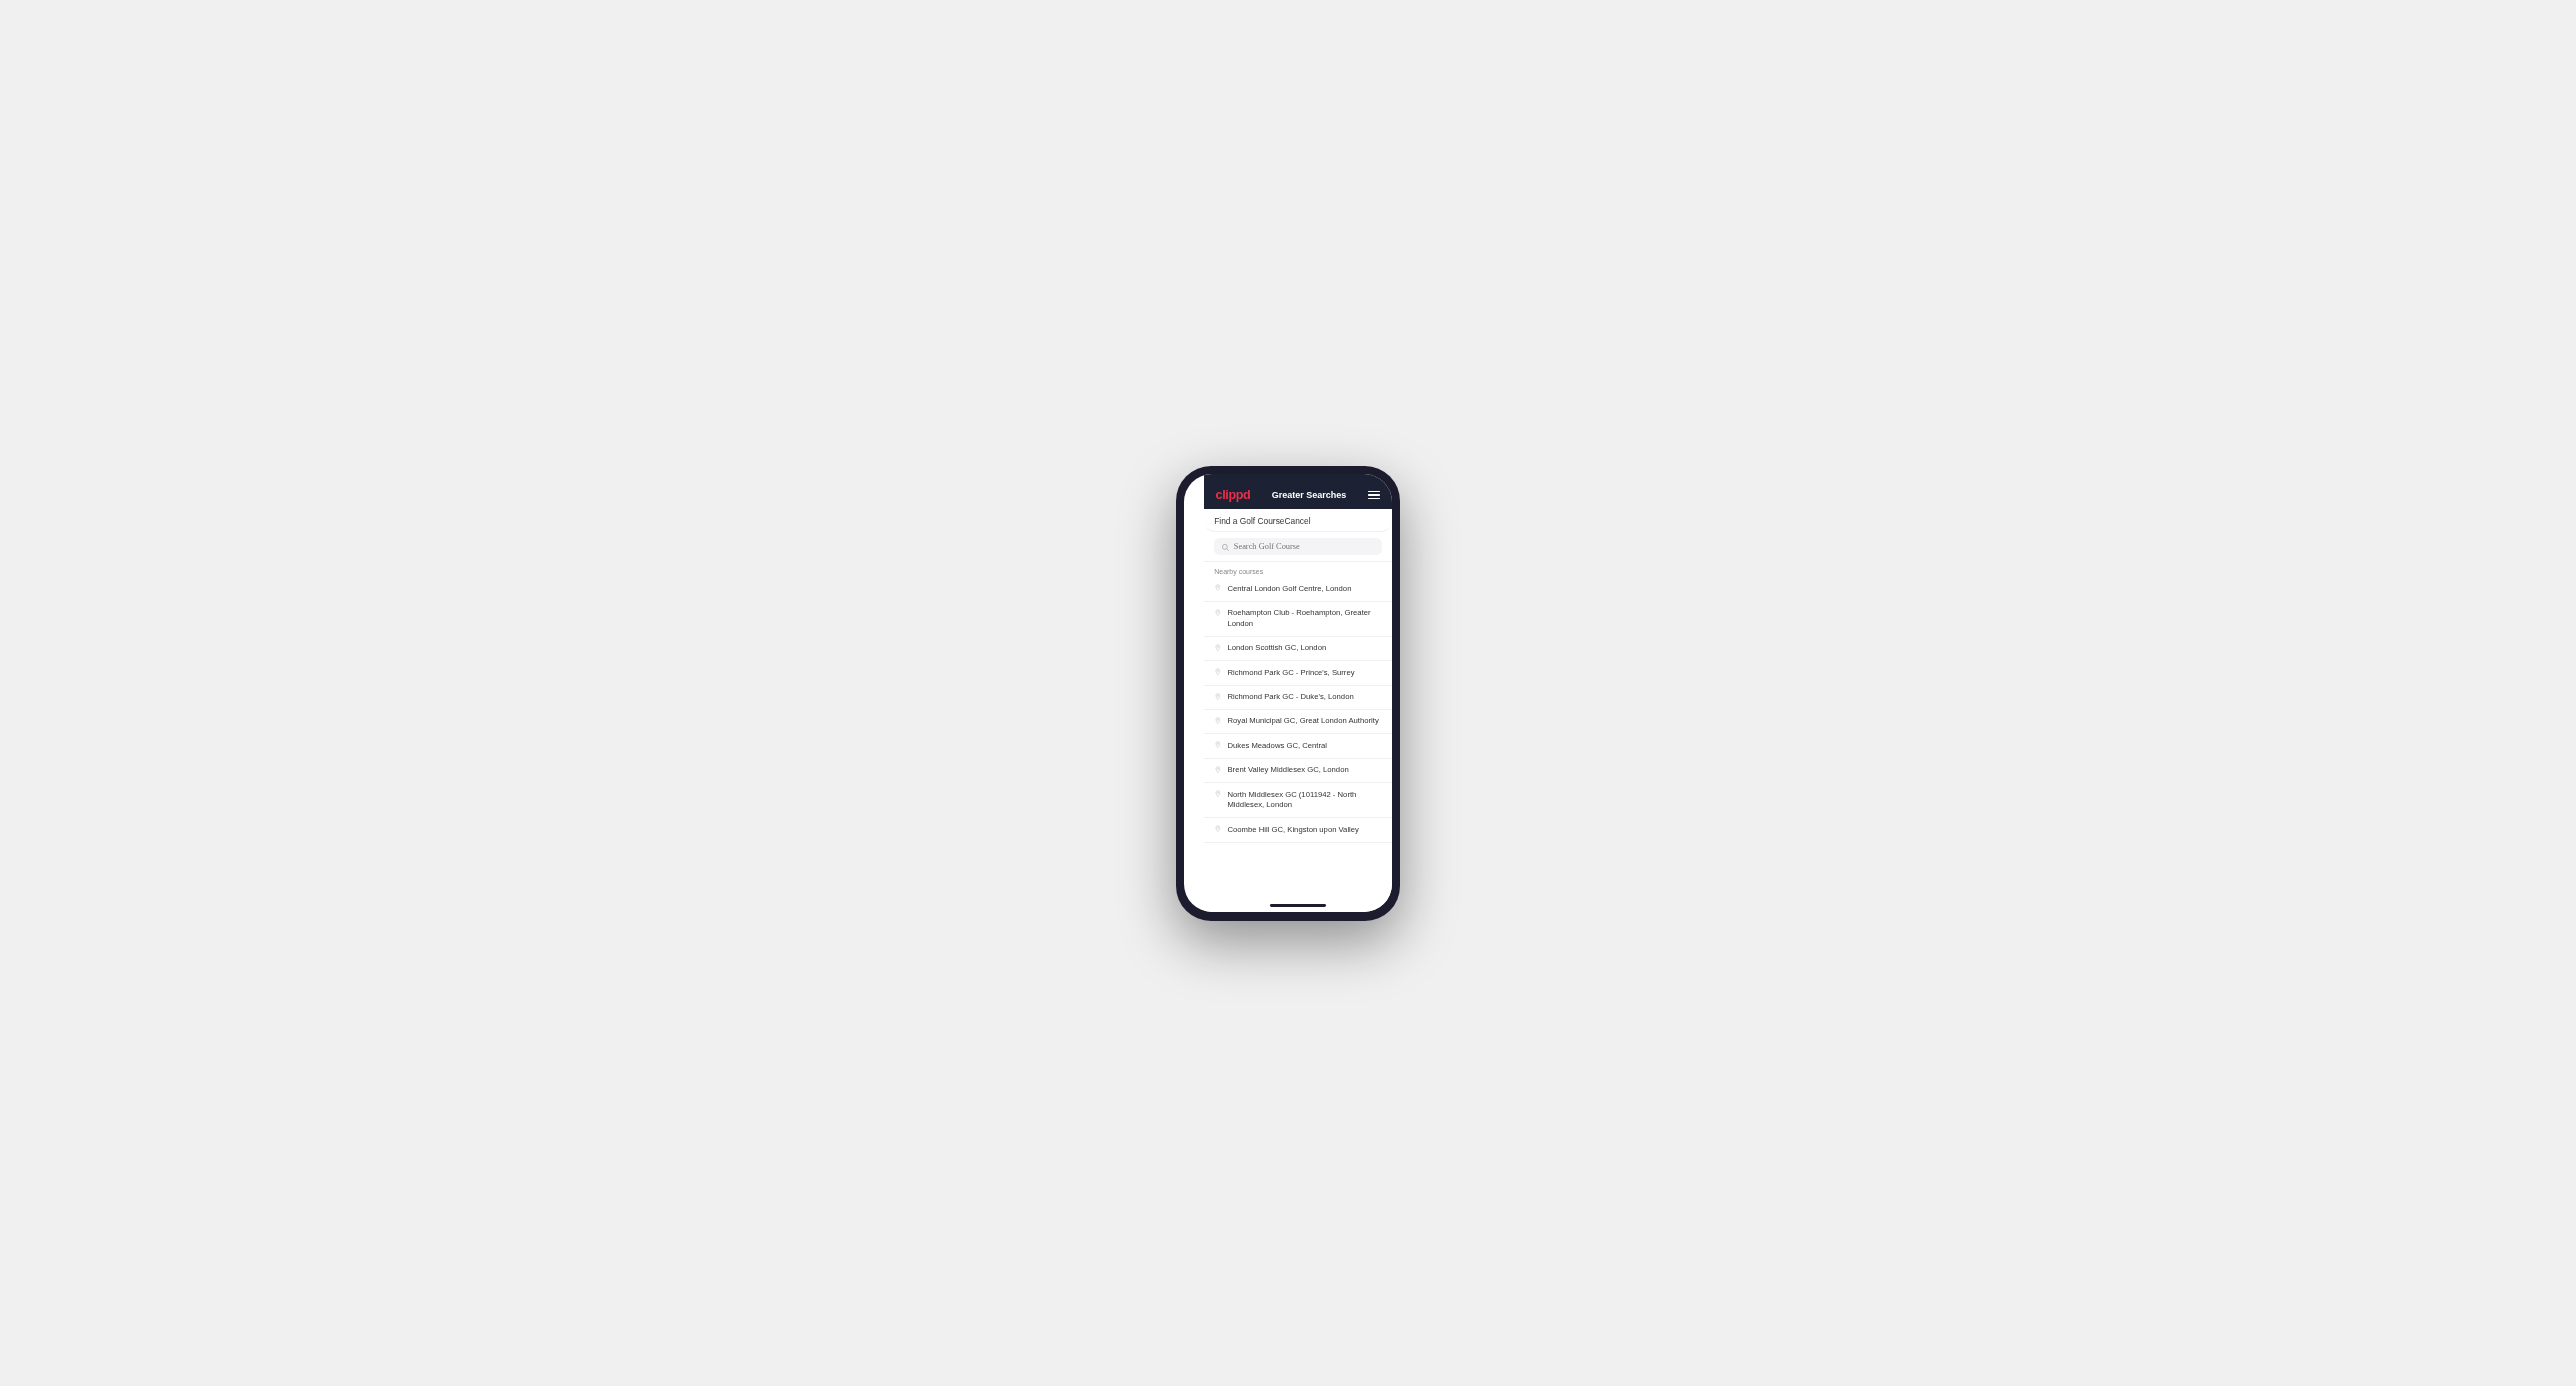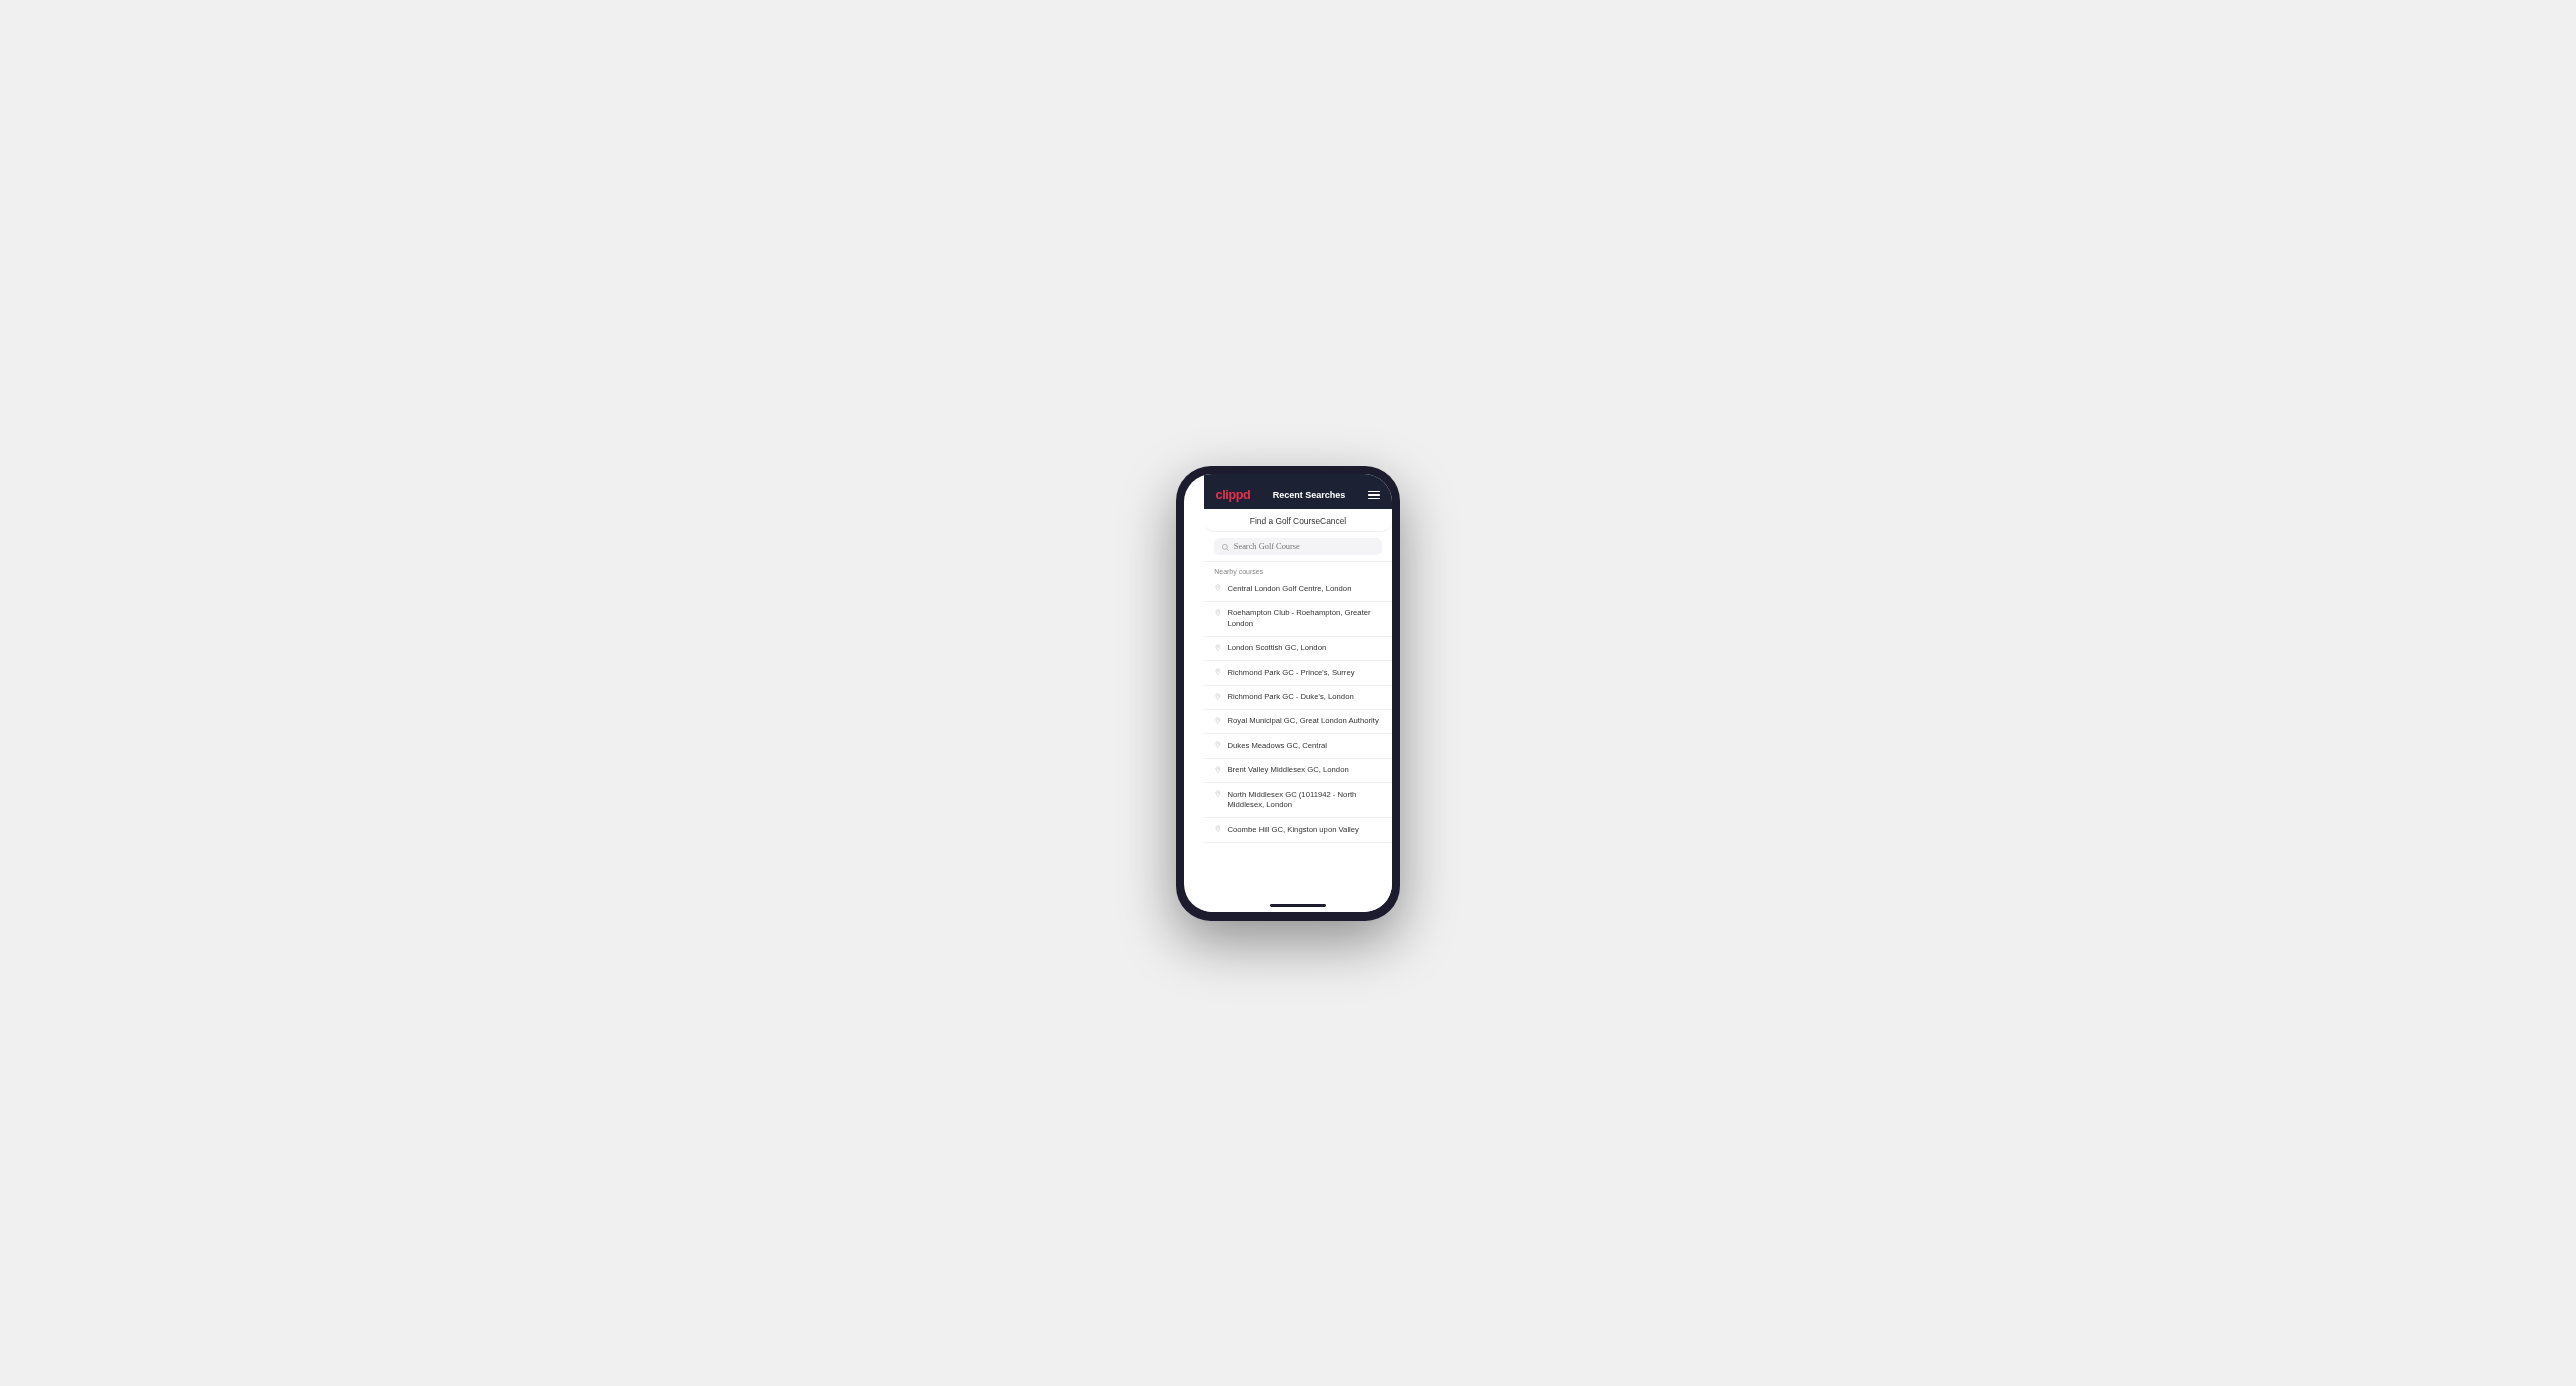--- a/index.html
+++ b/index.html
@@ -72,21 +72,21 @@
       flex: 1;
       background: #ffffff;
       overflow-y: auto;
       display: flex;
       flex-direction: column;
     }
     
     .find-header {
       display: flex;
       align-items: center;
-      justify-content: center;
+      justify-content: flex-start;
       padding: 7px 9.8px 5.6px;
       border-bottom: 0.7px solid #f0f0f0;
       border-radius: 11px;
     }
     .find-title {
       color: #333;
       font-size: 8.4px;
       font-weight: 500;
     }
     .cancel-btn {
@@ -173,21 +173,21 @@
 </head>
 <body>
 
 <div class="phone-outer">
   <div class="phone-inner">
 
     <div class="status-bar"></div>
 
     <div class="nav-bar">
       <span class="nav-logo">clippd</span>
-      <span class="nav-title">Recent Searches</span>
+      <span class="nav-title">Greater Searches</span>
       <div class="nav-menu-icon">
         <span></span>
         <span></span>
         <span></span>
       </div>
     </div>
 
     <div class="content">
 
       <div class="find-header">

